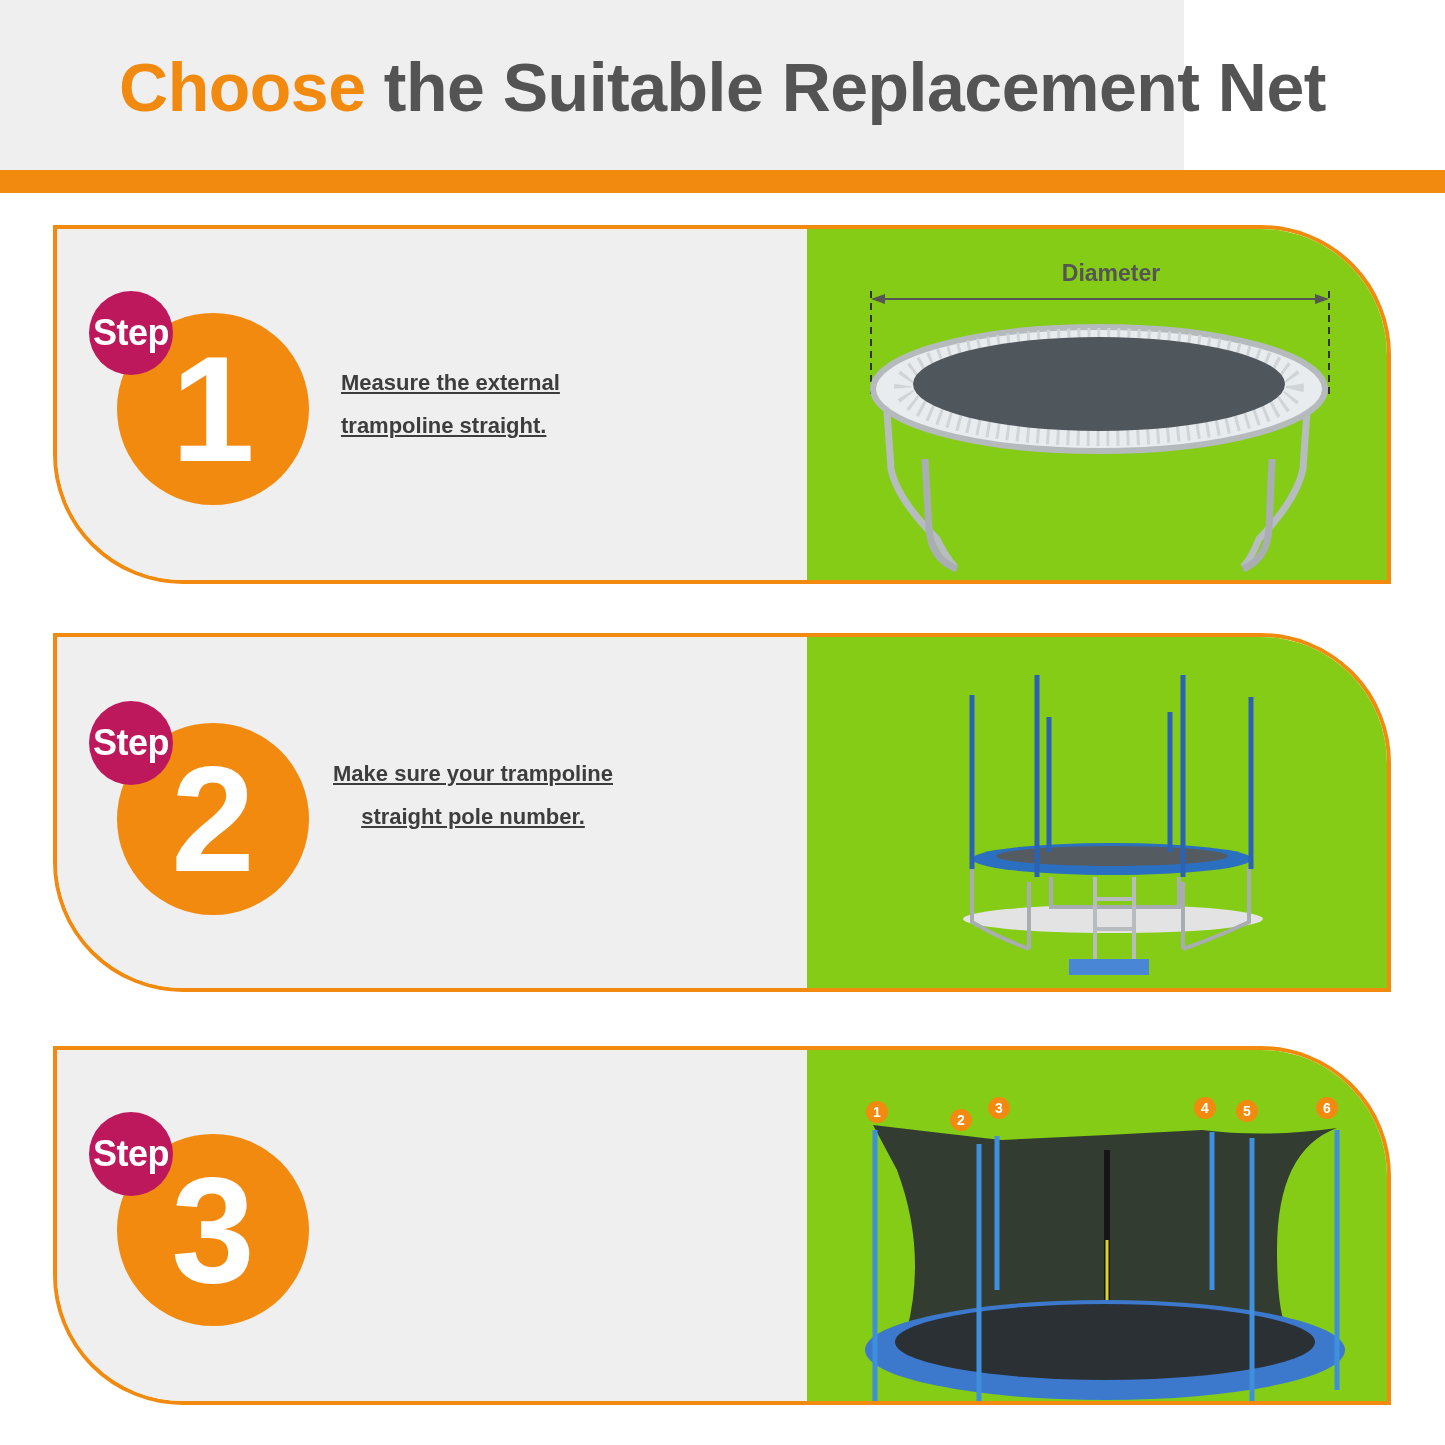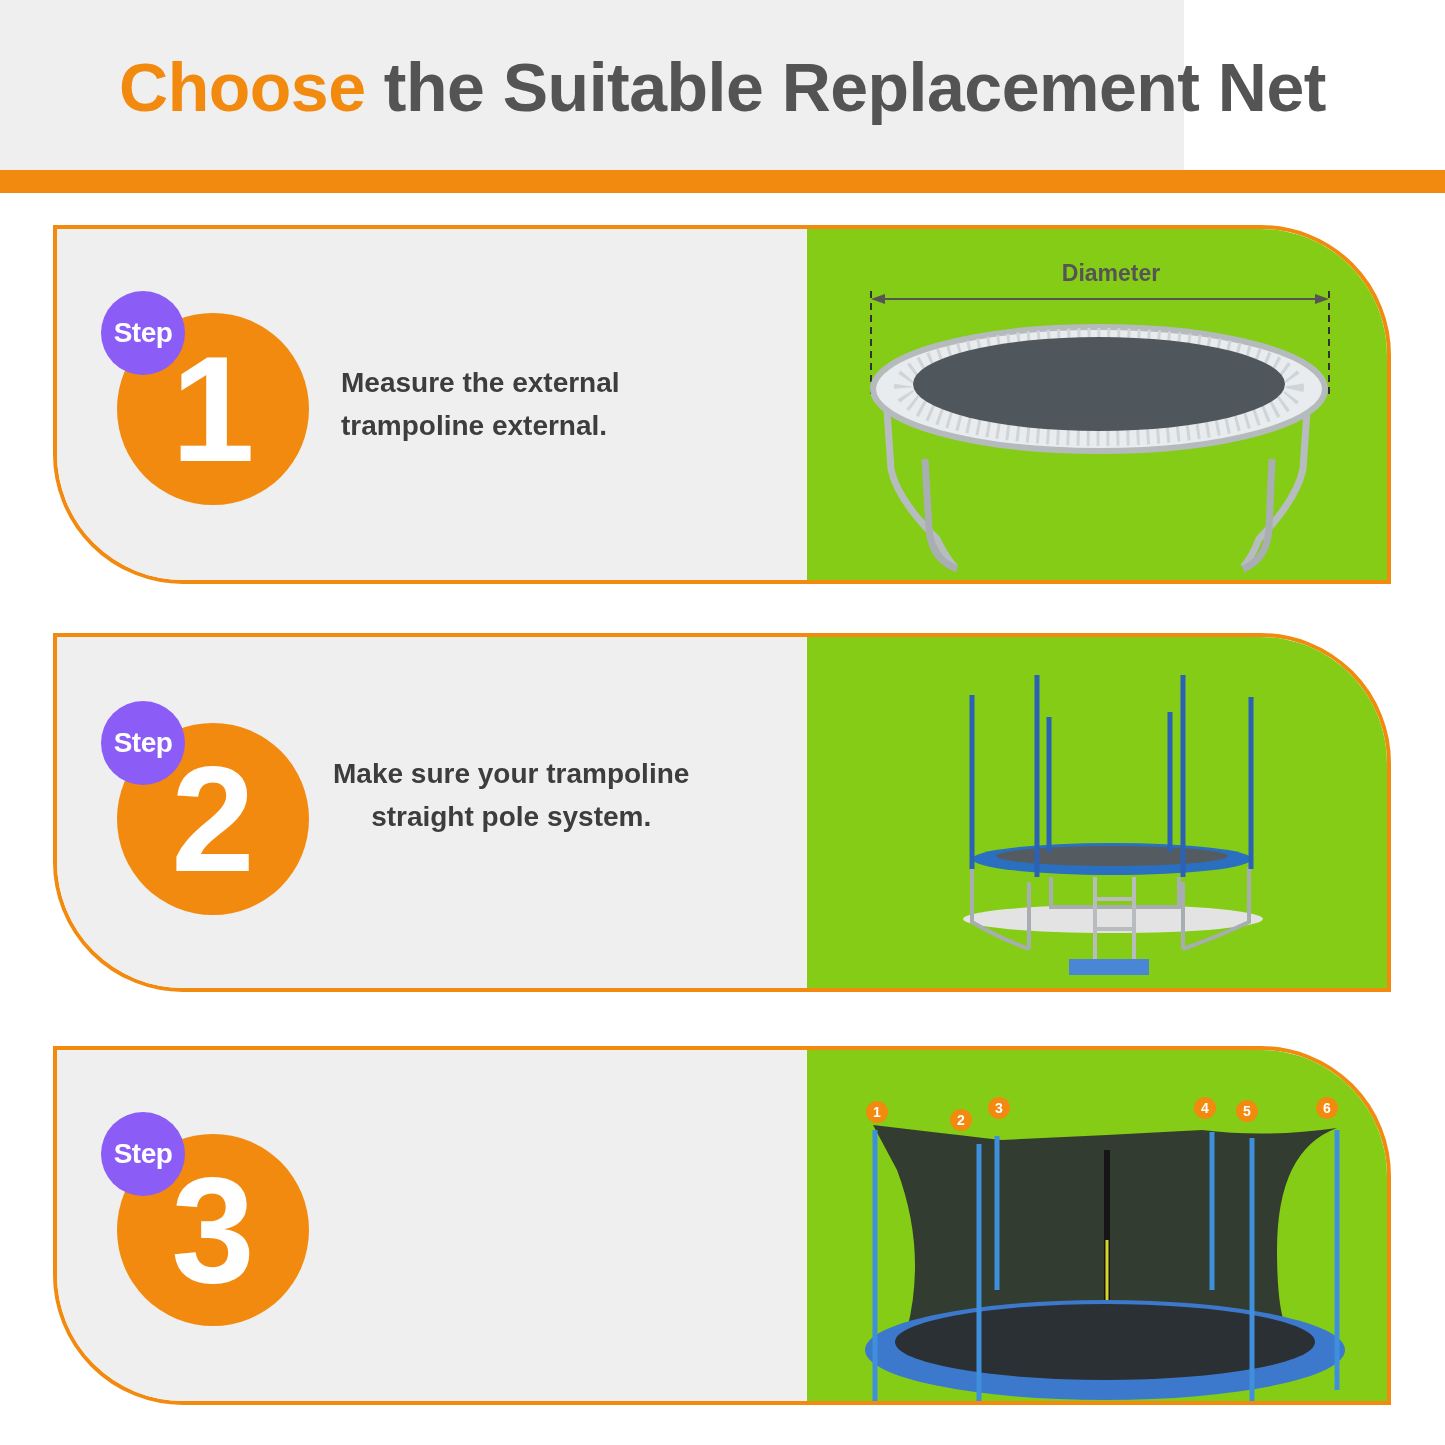--- a/index.html
+++ b/index.html
@@ -13,42 +13,42 @@
   .title .accent { color: #f28a0f; }
 
   .card { position: absolute; left: 53px; width: 1338px; border: 4px solid #f28a0f;
           border-radius: 0 130px 0 130px; overflow: hidden; background: #ffffff; }
   .card-left { position: absolute; left: 0; top: 0; bottom: 0; width: 750px; background: #efefef; }
   .card-right { position: absolute; left: 750px; top: 0; bottom: 0; right: 0; background: #84cc16; }
 
   .num-circle { position: absolute; left: 60px; width: 192px; height: 192px; border-radius: 50%;
                 background: #f28a0f; color: #ffffff; font-weight: bold; font-size: 150px;
                 display: flex; align-items: center; justify-content: center; line-height: 1; }
-  .step-badge { position: absolute; left: 44px; width: 84px; height: 84px; border-radius: 50%;
-                background: #8b5cf6; color: #ffffff; font-weight: bold; font-size: 28px;
+  .step-badge { position: absolute; left: 32px; width: 84px; height: 84px; border-radius: 50%;
+                background: #be185d; color: #ffffff; font-weight: bold; font-size: 36px;
                 display: flex; align-items: center; justify-content: center; letter-spacing: -0.5px; }
-  .step-text { position: absolute; left: 284px; font-size: 28px; font-weight: bold; color: #3d3d3d; line-height: 43px; }
+  .step-text { position: absolute; left: 284px; font-size: 22px; font-weight: bold; color: #3d3d3d; line-height: 43px; text-decoration: underline; }
 
   svg { display: block; }
 </style>
 </head>
 <body>
 
 <div class="header">
   <h1 class="title"><span class="accent">Choose</span><span> the Suitable Replacement Net</span></h1>
 </div>
 <div class="header-bar"></div>
 
 <div class="card" style="top:225px; height:359px;">
   <div class="card-left">
     <div class="num-circle" style="top:84px;">1</div>
     <div class="step-badge" style="top:62px;">Step</div>
     <div class="step-text" style="top:132px;">
       <div>Measure the external</div>
-      <div>trampoline external.</div>
+      <div>trampoline straight.</div>
     </div>
   </div>
   <div class="card-right">
     <svg width="584" height="351" viewBox="0 0 584 351">
       <text x="304" y="52" text-anchor="middle" font-family="Liberation Sans, sans-serif" font-weight="bold" font-size="23" fill="#555">Diameter</text>
       <line x1="66" y1="70" x2="520" y2="70" stroke="#555" stroke-width="2"></line>
       <polygon points="64,70 78,65 78,75" fill="#555"></polygon>
       <polygon points="522,70 508,65 508,75" fill="#555"></polygon>
       <line x1="64" y1="62" x2="64" y2="170" stroke="#333" stroke-width="2" stroke-dasharray="7,5"></line>
       <line x1="522" y1="62" x2="522" y2="170" stroke="#333" stroke-width="2" stroke-dasharray="7,5"></line>
@@ -64,21 +64,21 @@
     </svg>
   </div>
 </div>
 
 <div class="card" style="top:633px; height:359px;">
   <div class="card-left">
     <div class="num-circle" style="top:86px;">2</div>
     <div class="step-badge" style="top:64px;">Step</div>
     <div class="step-text" style="top:115px; left:276px;text-align:center;">
       <div>Make sure your trampoline</div>
-      <div>straight pole system.</div>
+      <div>straight pole number.</div>
     </div>
   </div>
   <div class="card-right">
     <svg width="584" height="351" viewBox="0 0 584 351">
       <ellipse cx="306" cy="282" rx="150" ry="14" fill="#e3e3e3"></ellipse>
 
       <g stroke="#a7adb1" stroke-width="4" fill="none">
         <path d="M165 230 L165 285 Q190 300 222 312"></path>
         <path d="M222 245 L222 312"></path>
         <path d="M442 230 L442 285 Q410 300 376 312"></path>

